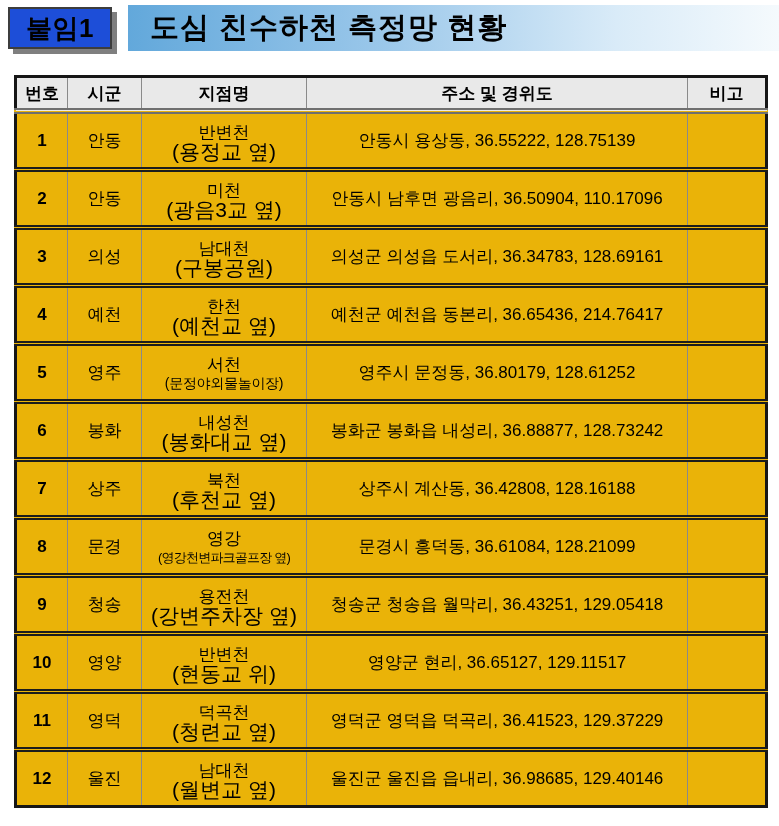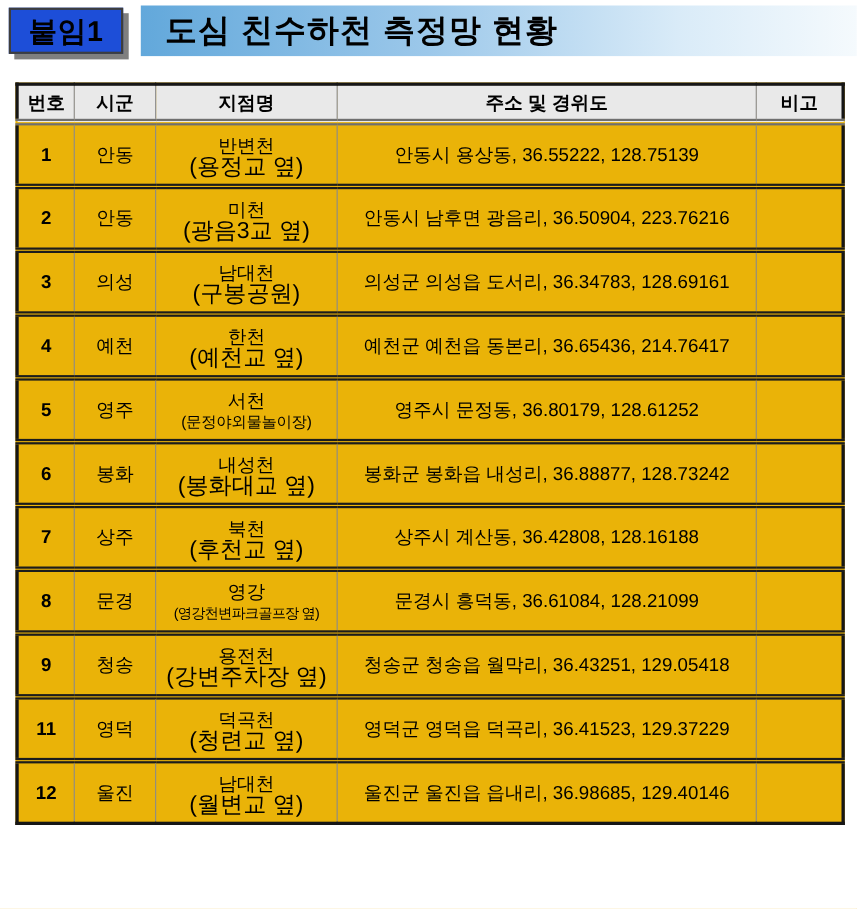--- a/index.html
+++ b/index.html
@@ -118,21 +118,21 @@
         <td class="addr center">안동시 용상동, 36.55222, 128.75139</td>
         <td></td>
       </tr>
       <tr>
         <td class="no">2</td>
         <td>안동</td>
         <td>
           <div class="st1">미천</div>
           <div class="st2">(광음3교 옆)</div>
         </td>
-        <td class="addr">안동시 남후면 광음리, 36.50904, 223.76216</td>
+        <td class="addr">안동시 남후면 광음리, 36.50904, 110.17096</td>
         <td></td>
       </tr>
       <tr>
         <td class="no">3</td>
         <td>의성</td>
         <td>
           <div class="st1">남대천</div>
           <div class="st2">(구봉공원)</div>
         </td>
         <td class="addr">의성군 의성읍 도서리, 36.34783, 128.69161</td>
@@ -192,20 +192,30 @@
         <td class="no">9</td>
         <td>청송</td>
         <td>
           <div class="st1">용전천</div>
           <div class="st2">(강변주차장 옆)</div>
         </td>
         <td class="addr">청송군 청송읍 월막리, 36.43251, 129.05418</td>
         <td></td>
       </tr>
       <tr>
+        <td class="no">10</td>
+        <td>영양</td>
+        <td>
+          <div class="st1">반변천</div>
+          <div class="st2">(현동교 위)</div>
+        </td>
+        <td class="addr">영양군 현리, 36.65127, 129.11517</td>
+        <td></td>
+      </tr>
+      <tr>
         <td class="no">11</td>
         <td>영덕</td>
         <td>
           <div class="st1">덕곡천</div>
           <div class="st2">(청련교 옆)</div>
         </td>
         <td class="addr">영덕군 영덕읍 덕곡리, 36.41523, 129.37229</td>
         <td></td>
       </tr>
       <tr>

